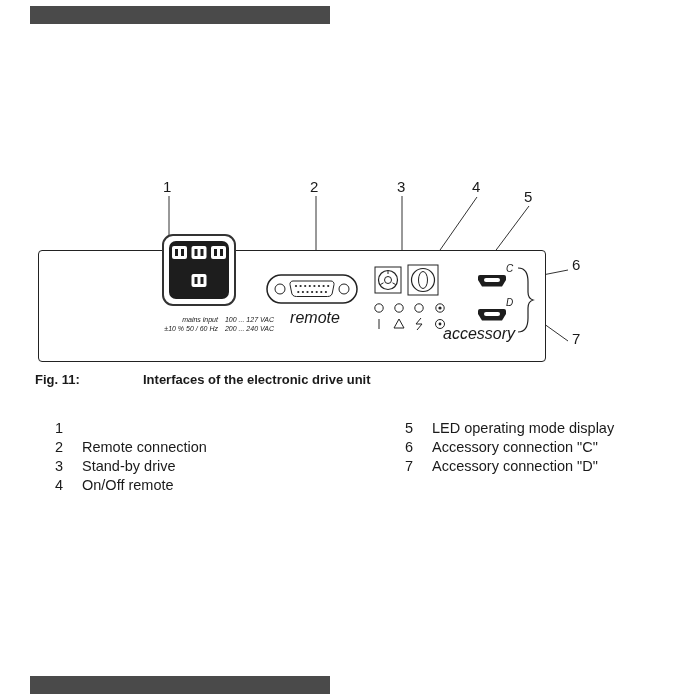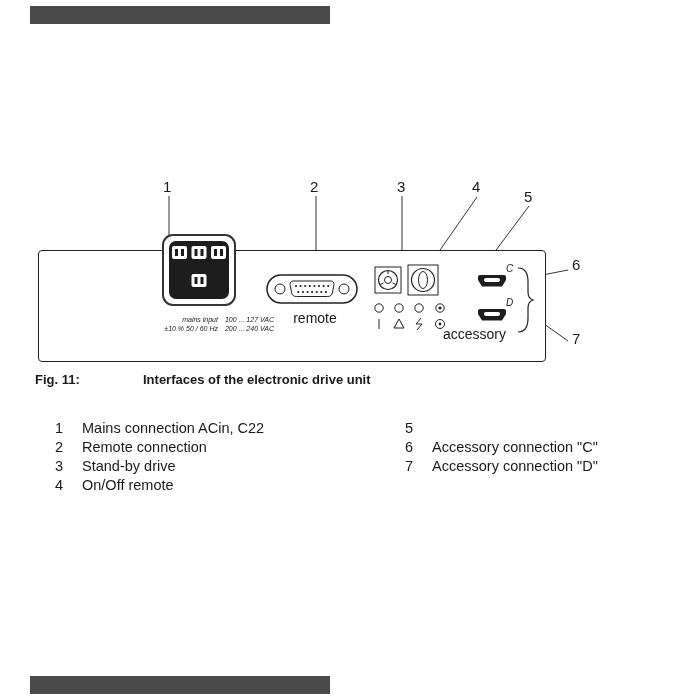--- a/index.html
+++ b/index.html
@@ -7,21 +7,21 @@
     width:700px;height:700px;position:relative;background:#ffffff;
     font-family:"Liberation Sans",sans-serif;color:#1a1a1a;overflow:hidden;
   }
   .abs{position:absolute}
   .bar{background:#4a4a4a}
   .callout{font-size:15px;line-height:15px}
   .caption{font-weight:bold;font-size:13px;line-height:15px}
   .legend-row{display:flex;height:19px;line-height:19px;font-size:14.5px}
   .legend-num{width:27px}
   .port-label{font-style:italic;font-size:10px;line-height:10px}
-  .panel-label{font-size:14px;line-height:10px;text-align:center}
+  .panel-label{font-style:italic;font-size:16px;line-height:10px;text-align:center}
   .mains-text{font-style:italic;font-size:7px;line-height:9px}
   .mains-grid{display:grid;grid-template-columns:1fr auto;column-gap:7px}
   .mains-grid span:nth-child(odd){text-align:right}
   svg{display:block}
 </style>
 </head>
 <body>
 
 <div class="abs bar" style="left:30px;top:6px;width:300px;height:18px"></div>
 <div class="abs bar" style="left:30px;top:676px;width:300px;height:18px"></div>
@@ -147,39 +147,39 @@
   <path d="M2,2 C10,2 12,8 12,16 L12,26 C12,31 14,33 17,34 C14,35 12,37 12,42 L12,52 C12,60 10,66 2,66" fill="none" stroke="#222" stroke-width="1.2"></path>
 </svg>
 <div class="abs panel-label" style="left:443px;top:329px;width:60px">accessory</div>
 
 <div class="abs caption" style="left:35px;top:372px">Fig. 11:</div>
 <div class="abs caption" style="left:143px;top:372px">Interfaces of the electronic drive unit</div>
 
 <div class="abs" style="left:55px;top:419px">
   <div class="legend-row">
     <span class="legend-num">1</span>
-    <span>Mains connection ACin, C22</span>
   </div>
   <div class="legend-row">
     <span class="legend-num">2</span>
     <span>Remote connection</span>
   </div>
   <div class="legend-row">
     <span class="legend-num">3</span>
     <span>Stand-by drive</span>
   </div>
   <div class="legend-row">
     <span class="legend-num">4</span>
     <span>On/Off remote</span>
   </div>
 </div>
 
 <div class="abs" style="left:405px;top:419px">
   <div class="legend-row">
     <span class="legend-num">5</span>
+    <span>LED operating mode display</span>
   </div>
   <div class="legend-row">
     <span class="legend-num">6</span>
     <span>Accessory connection "C"</span>
   </div>
   <div class="legend-row">
     <span class="legend-num">7</span>
     <span>Accessory connection "D"</span>
   </div>
 </div>

